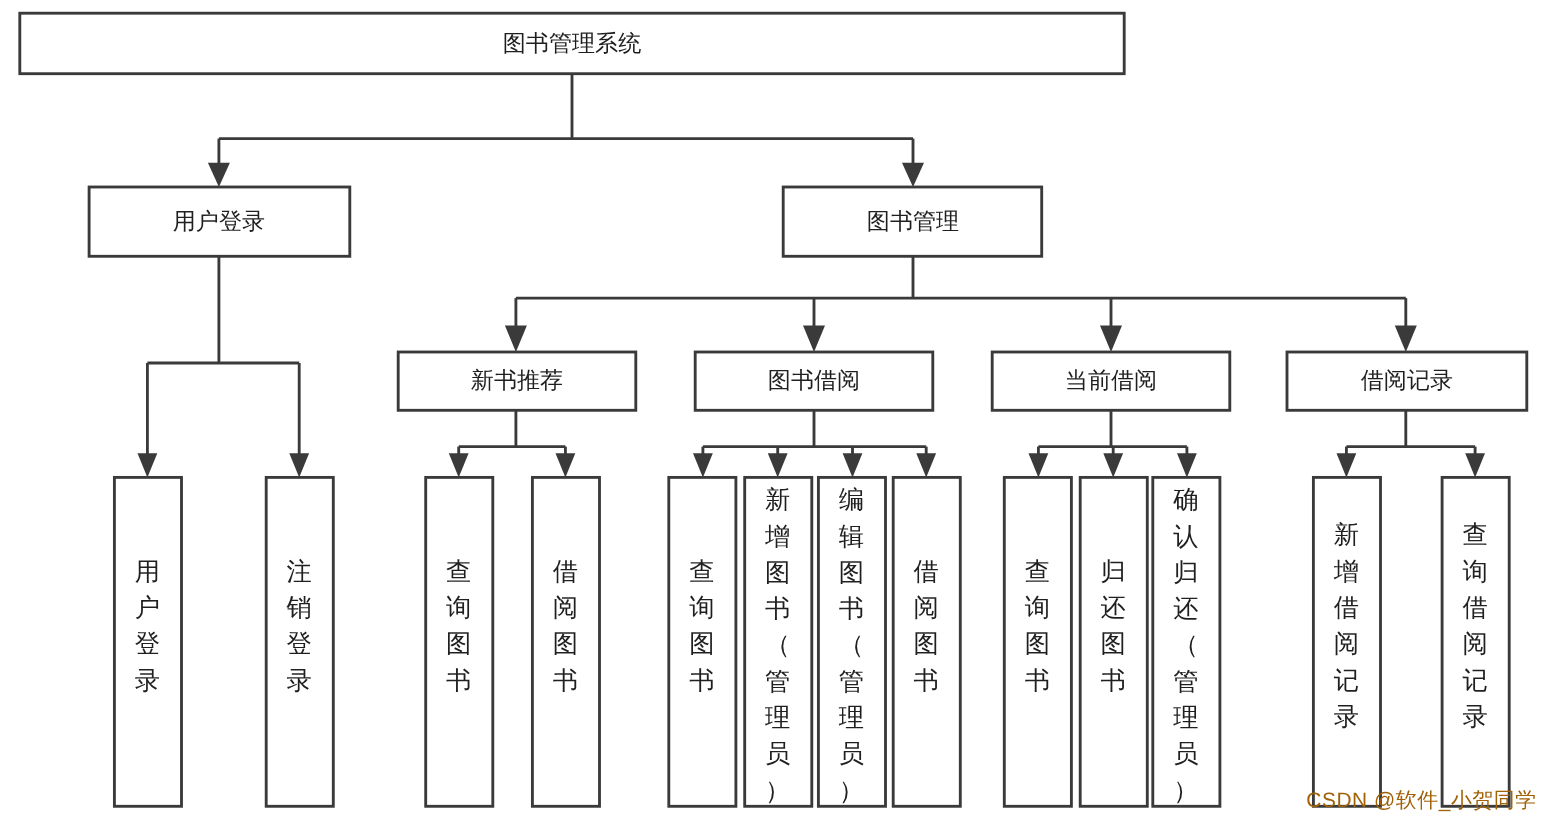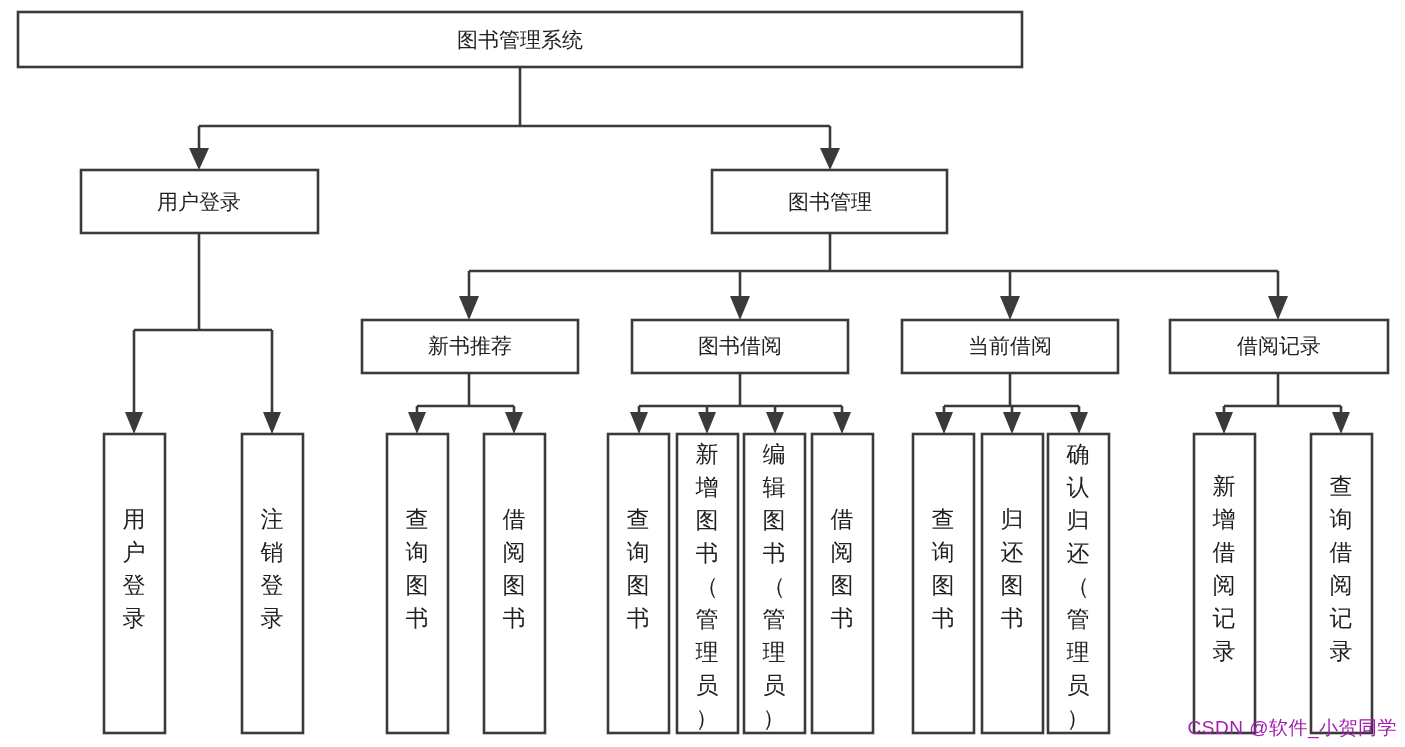--- a/index.html
+++ b/index.html
@@ -53,21 +53,21 @@
     font-size: 23px;
     fill: #1f1f1f;
     text-anchor: middle;
   }
   .watermark-text {
     position: absolute;
     right: 8px;
     bottom: 6px;
     font-family: "Liberation Sans", "DejaVu Sans", sans-serif;
     font-size: 19px;
-    color: #a21caf;
+    color: #a16207;
     white-space: nowrap;
     letter-spacing: 0.5px;
   }
 </style>
 </head>
 <body>
 
 <div id="diagram-root">
 
   <svg class="diagram-canvas" viewBox="0 0 1405 747">

